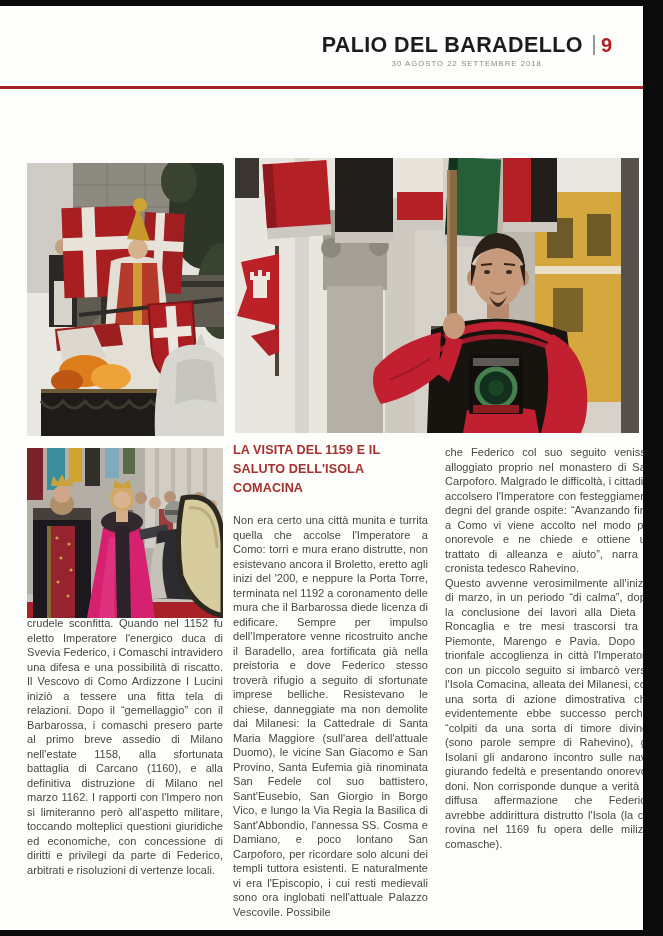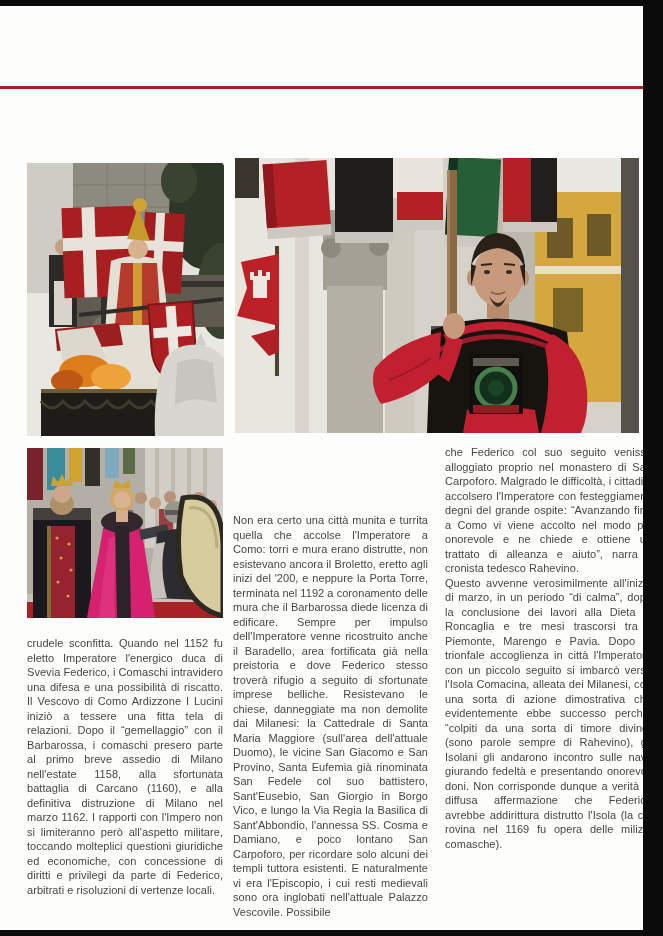--- a/index.html
+++ b/index.html
@@ -38,29 +38,35 @@
   .heading{
     position:absolute;left:233px;top:441px;width:197px;
     font-size:12.6px;font-weight:700;line-height:19px;letter-spacing:.1px;
     color:var(--heading-red);text-align:left;
   }
   .col{
     position:absolute;font-size:11px;line-height:14.5px;letter-spacing:.05px;
     color:var(--text);text-align:justify;
   }
   .col p{margin:0;}
-  #col-left{left:27px;top:636px;width:196px;}
+  #col-left{left:27px;top:616px;width:196px;}
   #col-mid{left:233px;top:481px;width:195px;margin-top:32px;}
   #col-right{left:433px;top:445px;width:207px;margin-left:12px;}
 </style>
 </head>
 <body>
 
 <div class="page">
 
+  <div class="header">
+    <div class="title-row">
+      <span class="title">PALIO DEL BARADELLO</span><span class="divider"></span><span class="pagenum">9</span>
+    </div>
+    <div class="subtitle">30 AGOSTO 22 SETTEMBRE 2018</div>
+  </div>
   <div class="rule"></div>
 
   <svg id="photo1" class="photo" viewBox="0 0 197 273">
     <rect width="197" height="273" fill="#e8e7e2"></rect>
     <rect x="0" y="0" width="50" height="130" fill="#cfccc5"></rect>
     <rect x="46" y="0" width="112" height="128" fill="#8d8a80"></rect>
     <g stroke="#7b7870" stroke-width="1">
       <line x1="46" y1="22" x2="158" y2="22"></line>
         <line x1="46" y1="44" x2="158" y2="44"></line>
       <line x1="46" y1="66" x2="158" y2="66"></line>
@@ -267,20 +273,21 @@
       <g>
         <rect x="234" y="196" width="54" height="60" rx="2" fill="#100f0d"></rect>
         <rect x="238" y="200" width="46" height="8" fill="#5f5b52"></rect>
         <circle cx="261" cy="230" r="19" fill="#12301c" stroke="#477f4e" stroke-width="5"></circle>
         <circle cx="261" cy="230" r="8" fill="#1b4426"></circle>
         <rect x="238" y="247" width="46" height="8" fill="#8f1d1f"></rect>
       </g>
     </g>
   </svg>
 
+  <div class="heading">LA VISITA DEL 1159 E IL SALUTO DELL'ISOLA COMACINA</div>
 
   <div class="col" id="col-left">
     <p>crudele sconfitta. Quando nel 1152 fu eletto Imperatore l'energico duca di Svevia Federico, i Comaschi intravidero una difesa e una possibilità di riscatto. Il Vescovo di Como Ardizzone I Lucini iniziò a tessere una fitta tela di relazioni. Dopo il “gemellaggio” con il Barbarossa, i comaschi presero parte al primo breve assedio di Milano nell'estate 1158, alla sfortunata battaglia di Carcano (1160), e alla definitiva distruzione di Milano nel marzo 1162. I rapporti con l'Impero non si limiteranno però all'aspetto militare, toccando molteplici questioni giuridiche ed economiche, con concessione di diritti e privilegi da parte di Federico, arbitrati e risoluzioni di vertenze locali.</p>
   </div>
   <div class="col" id="col-mid">
     <p>Non era certo una città munita e turrita quella che accolse l'Imperatore a Como: torri e mura erano distrutte, non esistevano ancora il Broletto, eretto agli inizi del '200, e neppure la Porta Torre, terminata nel 1192 a coronamento delle mura che il Barbarossa diede licenza di edificare. Sempre per impulso dell'Imperatore venne ricostruito anche il Baradello, area fortificata già nella preistoria e dove Federico stesso troverà rifugio a seguito di sfortunate imprese belliche. Resistevano le chiese, danneggiate ma non demolite dai Milanesi: la Cattedrale di Santa Maria Maggiore (sull'area dell'attuale Duomo), le vicine San Giacomo e San Provino, Santa Eufemia già rinominata San Fedele col suo battistero, Sant'Eusebio, San Giorgio in Borgo Vico, e lungo la Via Regia la Basilica di Sant'Abbondio, l'annessa SS. Cosma e Damiano, e poco lontano San Carpoforo, per ricordare solo alcuni dei templi tuttora esistenti. E naturalmente vi era l'Episcopio, i cui resti medievali sono ora inglobati nell'attuale Palazzo Vescovile. Possibile</p>
   </div>
   <div class="col" id="col-right">
     <p>che Federico col suo seguito venisse alloggiato proprio nel monastero di San Carpoforo. Malgrado le difficoltà, i cittadini accolsero l'Imperatore con festeggiamenti degni del grande ospite: “Avanzando fino a Como vi viene accolto nel modo più onorevole e ne chiede e ottiene un trattato di alleanza e aiuto”, narra il cronista tedesco Rahevino.</p>
     <p>Questo avvenne verosimilmente all'inizio di marzo, in un periodo “di calma”, dopo la conclusione dei lavori alla Dieta di Roncaglia e tre mesi trascorsi tra il Piemonte, Marengo e Pavia. Dopo la trionfale accoglienza in città l'Imperatore con un piccolo seguito si imbarcò verso l'Isola Comacina, alleata dei Milanesi, con una sorta di azione dimostrativa che evidentemente ebbe successo perché, “colpiti da una sorta di timore divino” (sono parole sempre di Rahevino), gli Isolani gli andarono incontro sulle navi, giurando fedeltà e presentando onorevoli doni. Non corrisponde dunque a verità la diffusa affermazione che Federico avrebbe addirittura distrutto l'Isola (la cui rovina nel 1169 fu opera delle milizie comasche).</p>

